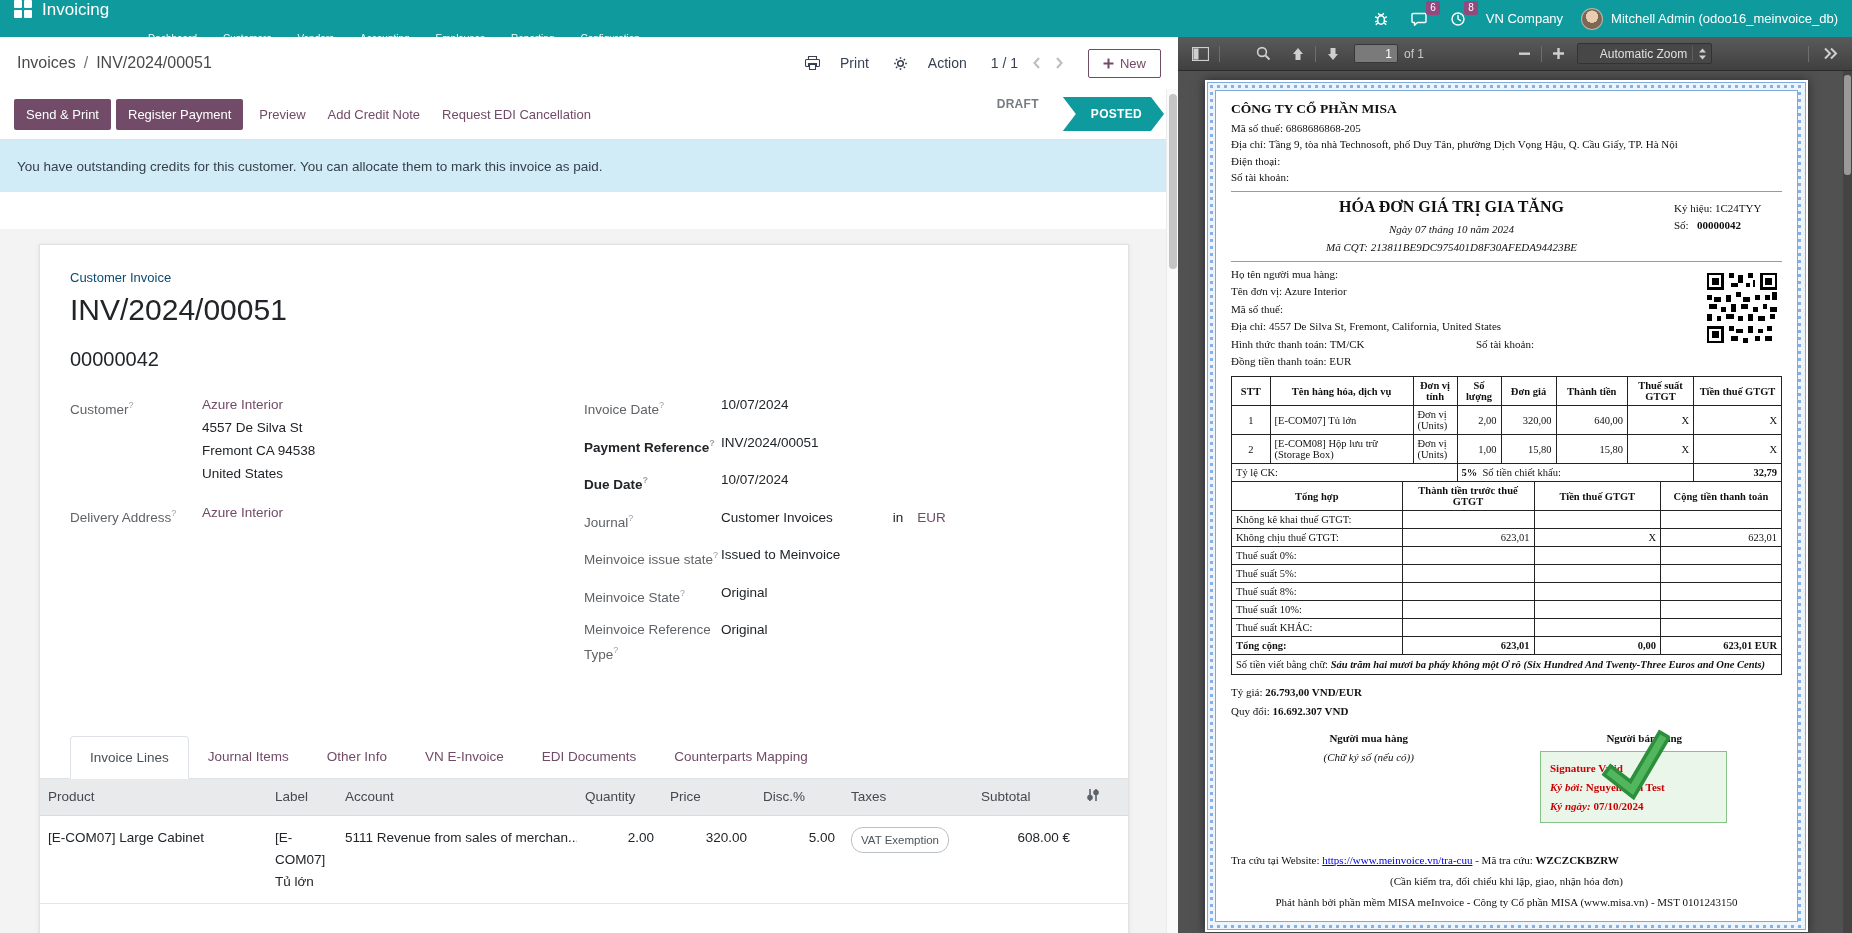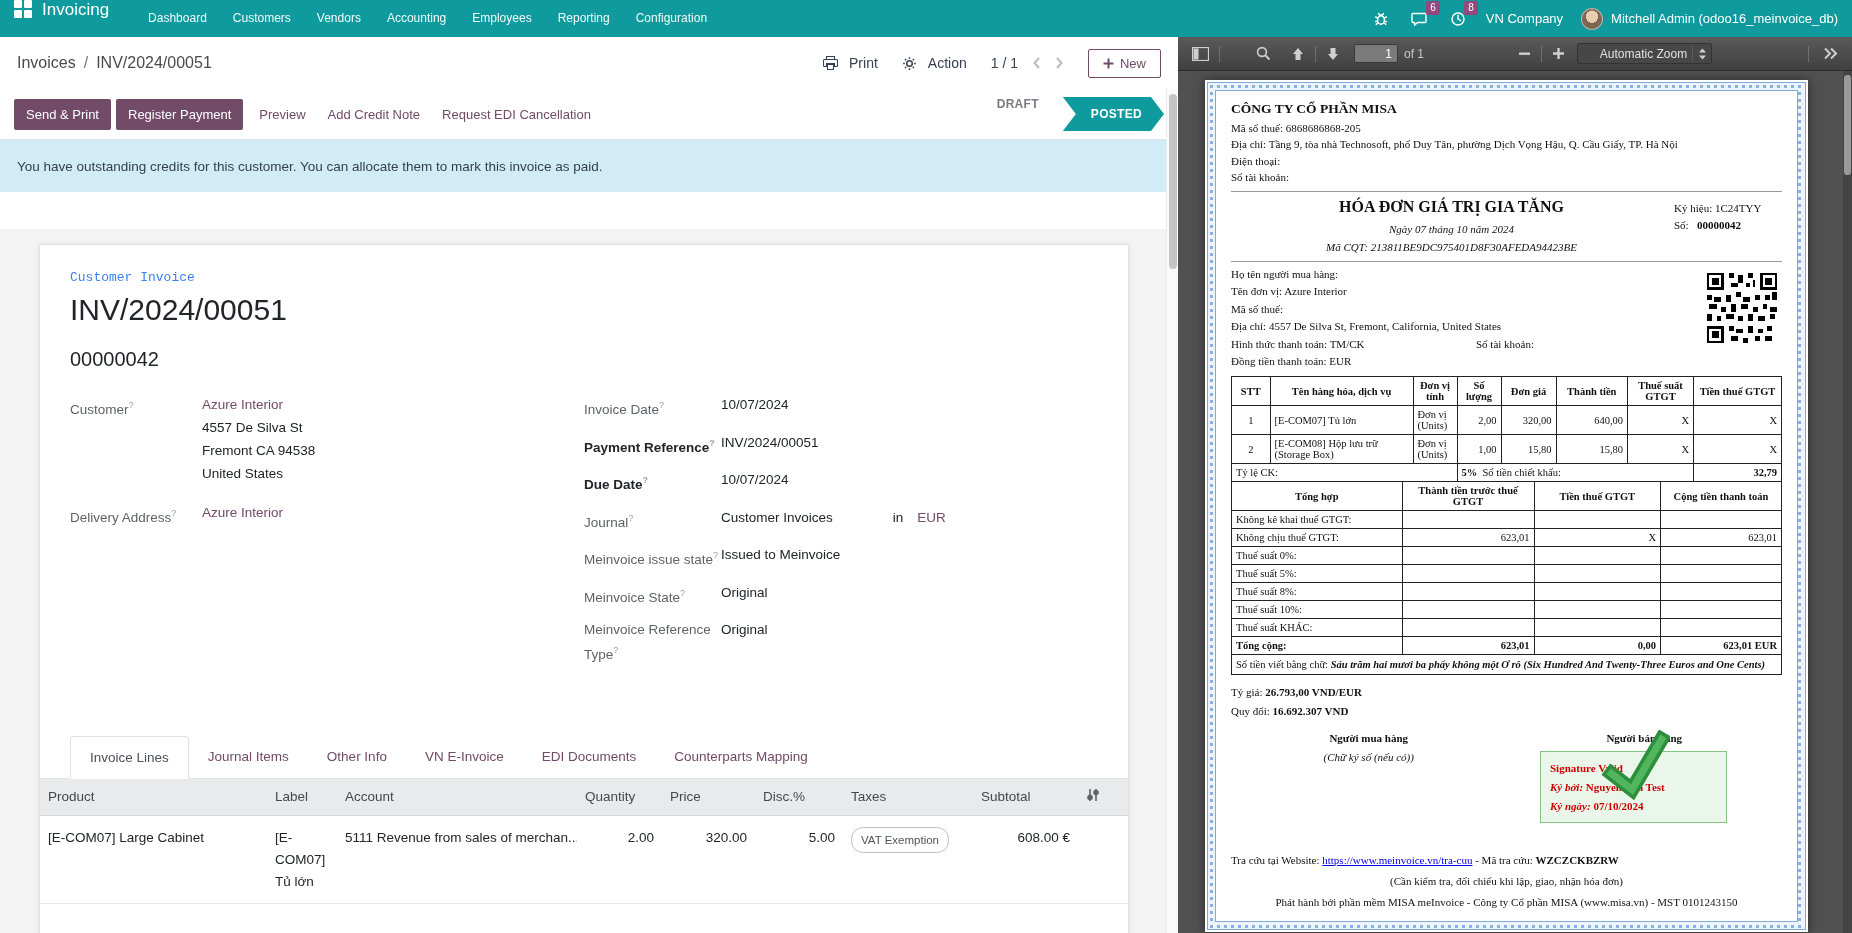--- a/index.html
+++ b/index.html
@@ -4,52 +4,52 @@
 <style>
   * { margin:0; padding:0; box-sizing:border-box; }
   html,body { width:1852px; height:933px; overflow:hidden; font-family:"Liberation Sans","DejaVu Sans",sans-serif; background:#fff; }
   svg { display:block; }
 
   
   .topnav { position:absolute; top:0; left:0; right:0; height:37px; background:#0f9b9d; display:flex; color:#fff; padding:0 14px; z-index:50; }
   .apps-icon { width:18px; height:18px; display:grid; grid-template-columns:8px 8px; grid-template-rows:8px 8px; gap:2px; margin-right:10px; cursor:pointer; }
   .apps-icon span { background:#fff; border-radius:1px; }
   .app-name { font-size:17px; margin-right:26px; cursor:pointer; }
-  .nav-menu { font-size:12px; padding:0 13px; line-height:37px; cursor:pointer; opacity:.95; }
+  .nav-menu { font-size:10px; padding:0 13px; line-height:37px; cursor:pointer; opacity:.95;margin-top:20px; }
   .nav-right { margin-left:auto; display:flex; align-items:center; gap:18px; }
   .nav-ico { position:relative; cursor:pointer; padding:2px; }
   .nav-badge { position:absolute; top:-8px; right:-10px; background:#93487e; color:#fff; font-size:10px; line-height:14px; padding:0 4px; border-radius:2px; }
   .nav-company { font-size:13px; cursor:pointer; }
   .nav-user { font-size:13px; display:flex; align-items:center; gap:8px; cursor:pointer; }
   .avatar { width:22px; height:22px; border-radius:50%; background:radial-gradient(circle at 50% 38%, #e8cdb1 0 38%, #7d6653 39% 100%); border:1px solid rgba(255,255,255,.5); }
 
   
   .left-panel { position:absolute; top:37px; left:0; width:1178px; bottom:0; background:#fff; }
   .crumb-row { height:52px; display:flex; align-items:center; padding:0 17px; font-size:16px; color:#4a4a4a; }
   .crumb-link { cursor:pointer; }
   .crumb-sep { margin:0 8px; color:#777; }
   .crumb-right { margin-left:auto; display:flex; align-items:center; gap:24px; }
-  .cp-btn { display:flex; align-items:center; gap:11px; font-size:14px; color:#374151; cursor:pointer; }
+  .cp-btn { display:flex; align-items:center; gap:20px; font-size:14px; color:#374151; cursor:pointer; }
   .pager { display:flex; align-items:center; gap:14px; font-size:14px; color:#374151; }
   .pager-chev { cursor:pointer; }
   .new-btn { border:1px solid #714B67; color:#714B67; background:#fff; font-size:13px; padding:6px 14px; display:flex; align-items:center; gap:6px; cursor:pointer; border-radius:2px; }
 
   .status-row { height:51px; border-bottom:1px solid #dee2e6; display:flex; align-items:center; padding:0 14px; }
   .btn-primary { background:#714B67; color:#fff; border:none; font-size:13px; padding:8px 12px; margin-right:5px; cursor:pointer; border-radius:2px; font-family:inherit; }
   .btn-flat { background:none; border:none; color:#714B67; font-size:13px; padding:8px 11px; cursor:pointer; font-family:inherit; }
   .statusbar { margin-left:auto; display:flex; align-items:flex-start;gap:8px; }
   .st-draft { color:#777c82; font-size:12px; font-weight:bold; letter-spacing:.3px; padding:0 16px; cursor:pointer; }
   .st-posted { background:#0f9b9d; color:#fff; font-size:12px; font-weight:bold; letter-spacing:.3px; padding:10px 22px 10px 28px; clip-path:polygon(0 0, calc(100% - 13px) 0, 100% 50%, calc(100% - 13px) 100%, 0 100%, 13px 50%); cursor:pointer; }
 
   .alert-row { height:52px; background:#d1ecf7; color:#35414a; font-size:13.5px; display:flex; align-items:center; padding:0 17px; }
 
   .form-region { position:absolute; top:192px; left:0; right:12px; bottom:0; background:#f3f3f4; overflow:hidden; }
   .sheet { margin:15px 0 0 39px; width:1090px; background:#fff; border:1px solid #e1e1e1; box-shadow:0 1px 4px rgba(0,0,0,.09); min-height:900px; padding-top:25px; }
   .sheet-pad { padding:0 30px; }
-  .doc-type { font-size:13px; color:#3b82f6;font-family:Liberation Mono, monospace; }
+  .doc-type { font-size:13px; color:#0c4a6e; }
   .doc-name { font-size:30px; font-weight:500; color:#212529; margin-top:8px; }
   .doc-number { font-size:20px; color:#212529; margin-top:21px; }
 
   .o-group { display:flex; margin-top:24px; }
   .o-col { width:50%; padding-right:40px; }
   .fld { display:flex; font-size:13.5px; line-height:20px; margin-bottom:13px; }
   .flabel { width:132px; flex-shrink:0; color:#5f6368; }
   .o-col2 .flabel { width:137px; }
   .flabel.bold { color:#212529; font-weight:bold; }
   .flabel sup { font-size:9px; color:#9aa0a6; }

